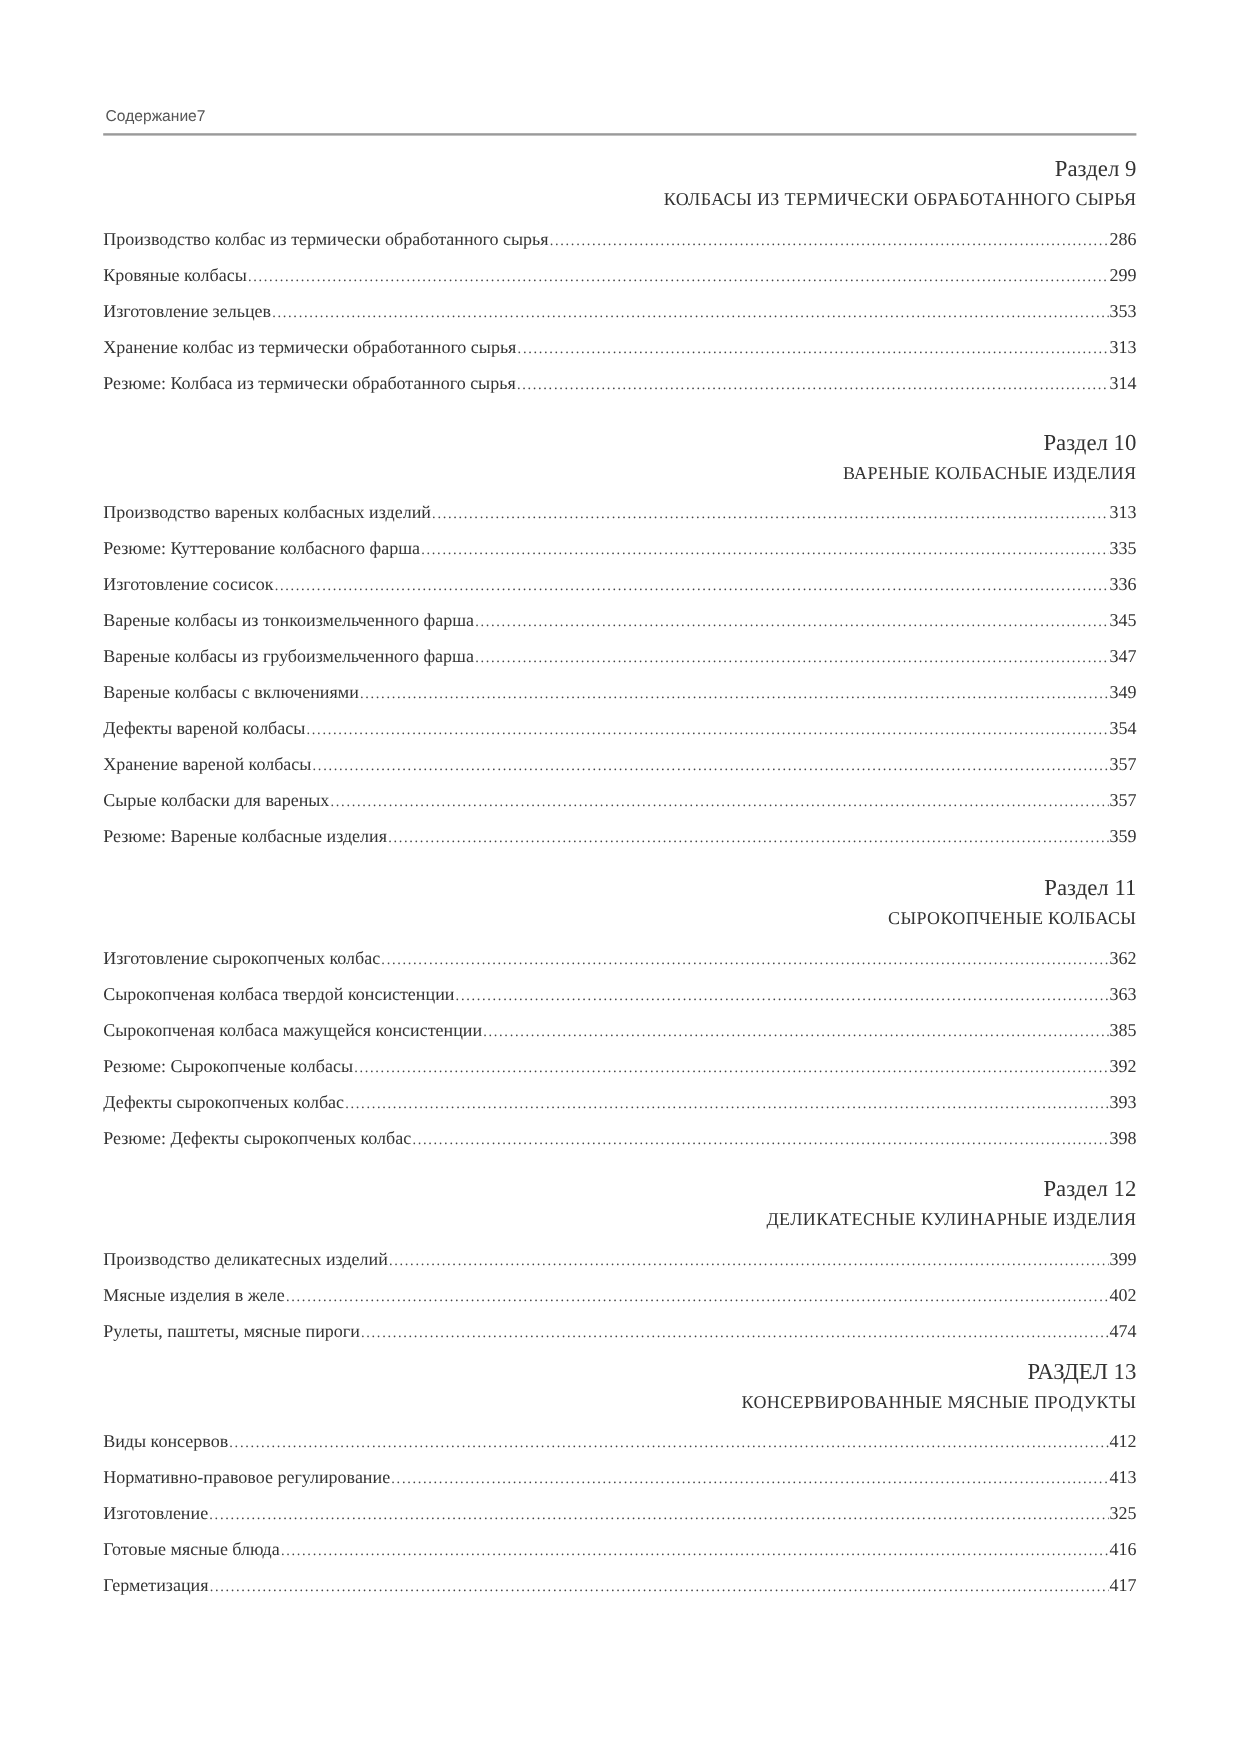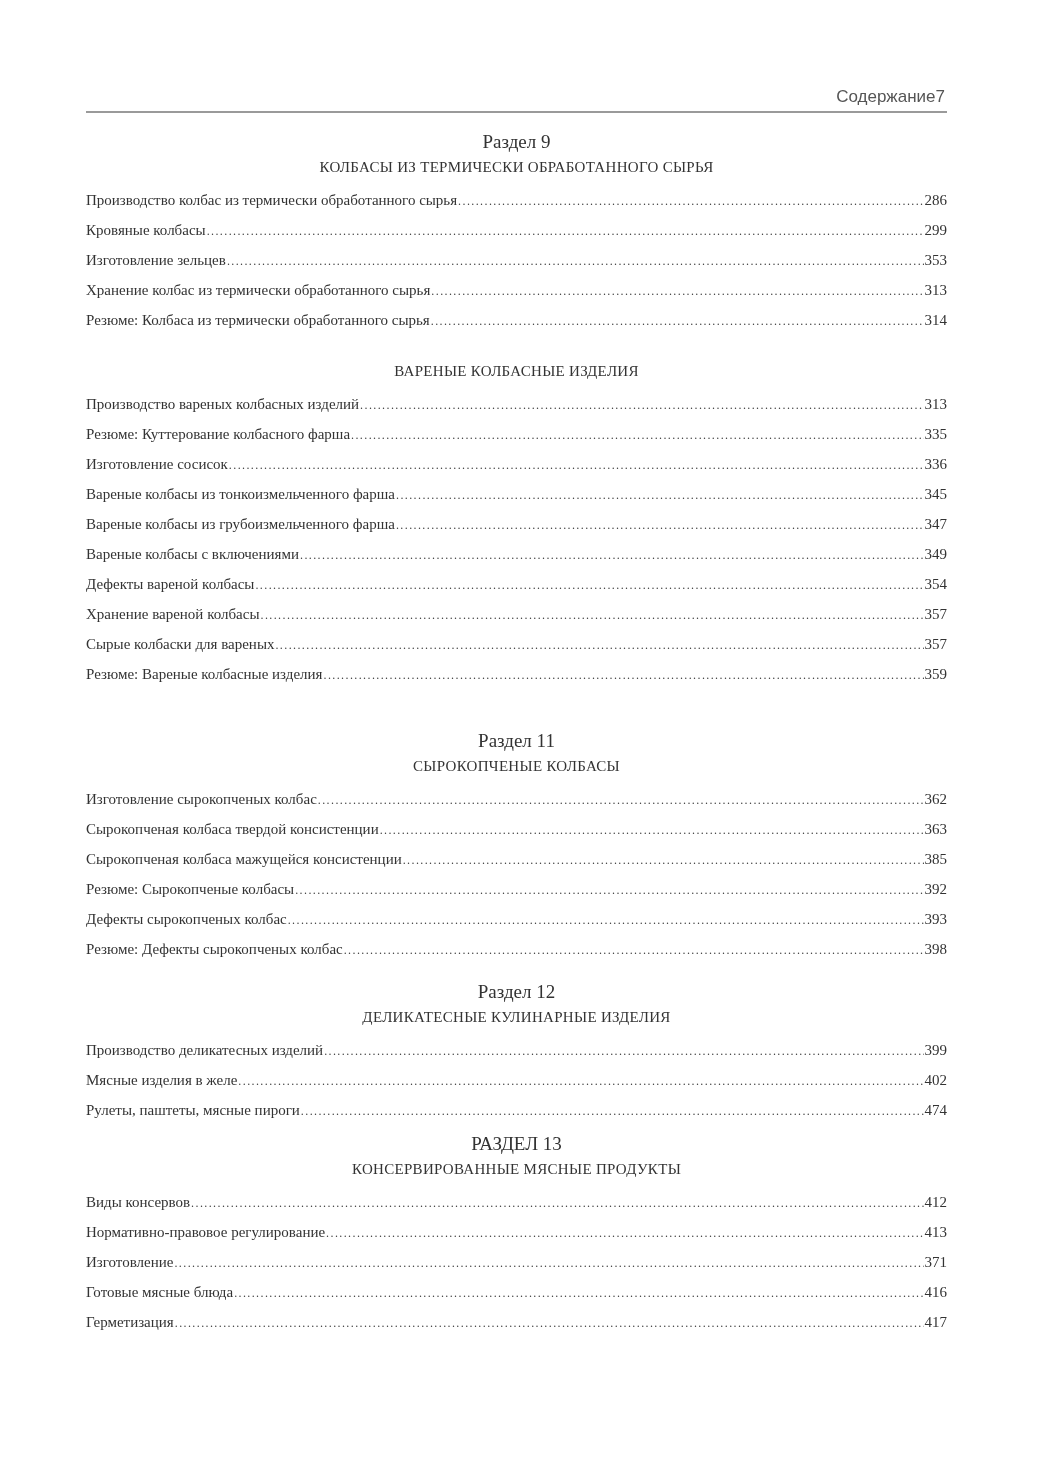--- a/index.html
+++ b/index.html
@@ -1,22 +1,22 @@
 <!DOCTYPE html>
 <html><head>
   <meta charset="utf-8">
   <style>
     html, body { margin: 0; padding: 0; background: #ffffff; }
     body { width: 1046px; height: 1463px; position: relative; overflow: hidden; }
     .page { position: absolute; left: 86px; top: 86px; width: 861px; color: #2a2a2a; }
-    .running-head { display: flex; justify-content: flex-end; align-items: flex-end;
-      font-family: "Liberation Sans", sans-serif; font-size: 17px; color: #555555;
+    .running-head { display: flex; justify-content: flex-start; align-items: flex-end;
+      font-family: "Liberation Sans", sans-serif; font-size: 13px; color: #555555;
       padding: 0 2px 3px 2px; border-bottom: 2px solid #9a9a9a; height: 22px; line-height: 22px; }
     .section { font-family: "Liberation Serif", serif; }
-    .sec-head { text-align: center; color: #333333; }
+    .sec-head { text-align: right; color: #333333; }
     .sec-num { font-size: 19px; line-height: 24px; }
     .sec-title { font-size: 15px; line-height: 26px; letter-spacing: 0.3px; margin-bottom: 5px; }
     .entry { display: flex; align-items: baseline; font-size: 15px; line-height: 30px; height: 30px; color: #333333; }
     .entry .title { white-space: nowrap; }
     .entry .leader { flex: 1; overflow: hidden; white-space: nowrap; margin: 0 1px; color: #444;
       font-size: 12px; letter-spacing: 1.4px; }
     .entry .leader::before { content: "......................................................................................................................................................................................................................................................"; }
     .entry .page-num { white-space: nowrap; text-align: center; }
   </style>
 </head>
@@ -56,20 +56,21 @@
   </div>
           <div class="entry">
     <span class="title">Резюме: Колбаса из термически обработанного сырья</span>
     <span class="leader"></span>
     <span class="page-num">314</span>
   </div>
         </div>
   </div>
       <div class="section" style="position: absolute; left: 0px; width: 861px; top: 272px;">
     <div class="sec-head">
+      <div class="sec-num">Раздел 10</div>
       <div class="sec-title">ВАРЕНЫЕ КОЛБАСНЫЕ ИЗДЕЛИЯ</div>
     </div>
     <div class="entries">
           <div class="entry">
     <span class="title">Производство вареных колбасных изделий</span>
     <span class="leader"></span>
     <span class="page-num">313</span>
   </div>
           <div class="entry">
     <span class="title">Резюме: Куттерование колбасного фарша</span>
@@ -191,21 +192,21 @@
     <span class="page-num">412</span>
   </div>
           <div class="entry">
     <span class="title">Нормативно-правовое регулирование</span>
     <span class="leader"></span>
     <span class="page-num">413</span>
   </div>
           <div class="entry">
     <span class="title">Изготовление</span>
     <span class="leader"></span>
-    <span class="page-num">371</span>
+    <span class="page-num">325</span>
   </div>
           <div class="entry">
     <span class="title">Готовые мясные блюда</span>
     <span class="leader"></span>
     <span class="page-num">416</span>
   </div>
           <div class="entry">
     <span class="title">Герметизация</span>
     <span class="leader"></span>
     <span class="page-num">417</span>

